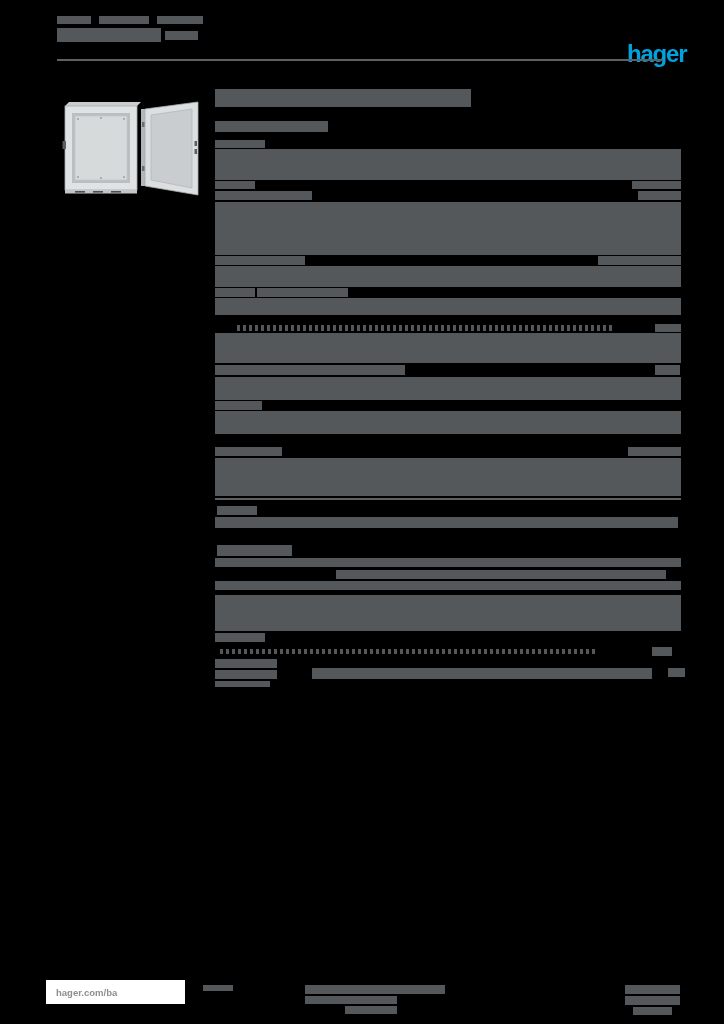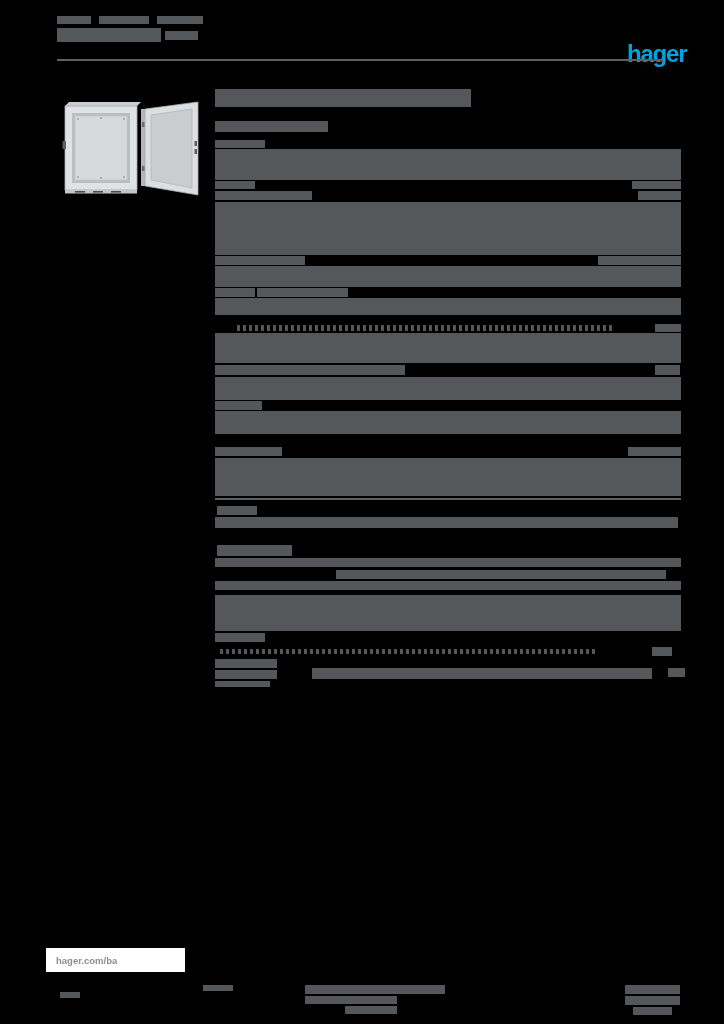--- a/index.html
+++ b/index.html
@@ -19,21 +19,21 @@
     position:absolute;left:627px;top:29px;
     color:var(--accent,#00A3E0);
     font-weight:bold;font-size:24px;line-height:22px;
     letter-spacing:-1.2px;
     margin-top:14px;
   }
   .photo{
     position:absolute;left:57px;top:96px;width:147px;height:101px;margin:0;
   }
   .footer-box{
-    position:absolute;left:46px;top:948px;width:139px;height:24px;
+    position:absolute;left:46px;top:980px;width:139px;height:24px;
     background:var(--boxbg,#FFFFFF);
     display:flex;align-items:center;
   }
   .footer-box span{
     color:var(--footertext,#8B8F92);
     font-size:9.5px;font-weight:bold;padding-left:10px;
     text-decoration:none;
   }
 </style>
 </head>

